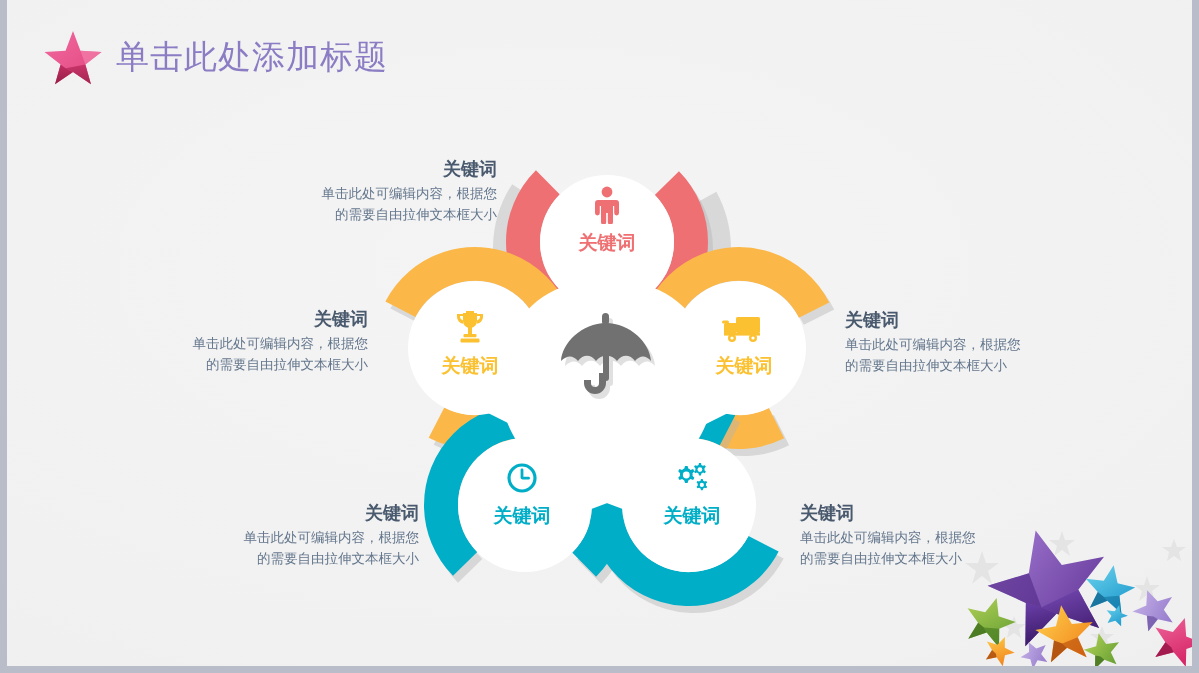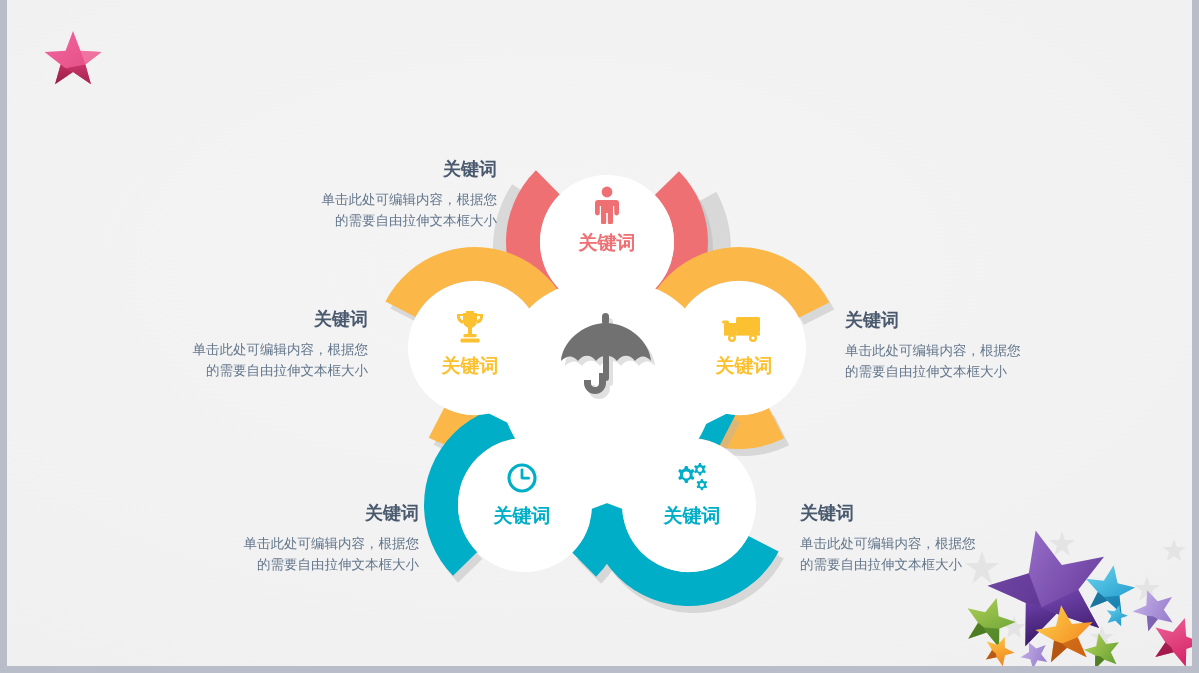--- a/index.html
+++ b/index.html
@@ -89,21 +89,21 @@
     font-size: 18px;
     font-weight: bold;
     color: #4a5a6e;
     line-height: 1.35;
     font-family: "DejaVu Sans", "Liberation Sans", sans-serif;
   }
   .txt p {
     font-size: 13.5px;
     color: #63768c;
     line-height: 1.55;
-    margin-top: 9px;
+    margin-top: 3px;
     font-family: Liberation Sans, sans-serif;
   }
   .ta-r { text-align: right; }
   .ta-l { text-align: left; }
 
   #txt-top    { left: 232px; top: 157px; width: 258px; }
   #txt-left   { left: 103px; top: 307px; width: 258px; }
   #txt-right  { left: 838px; top: 308px; width: 268px; }
   #txt-bleft  { left: 160px; top: 501px; width: 252px; }
   #txt-bright { left: 793px; top: 501px; width: 262px; }
@@ -133,20 +133,21 @@
         <linearGradient id="starB" x1="0" y1="0" x2="0" y2="1">
           <stop offset="0%" stop-color="#c02a5e"></stop>
           <stop offset="100%" stop-color="#8d1a40"></stop>
         </linearGradient>
       </defs>
       <polygon points="50,8 62,40 96,42 70,62 79,94 50,74 21,94 30,62 4,42 38,40" fill="url(#starA)"></polygon>
       <polygon points="50,74 21,94 30,62 38,68" fill="url(#starB)" opacity="0.92"></polygon>
       <polygon points="79,94 50,74 38,68 70,62" fill="url(#starB)" opacity="0.75"></polygon>
       <polygon points="62,40 96,42 70,62" fill="#f58cb3" opacity="0.55"></polygon>
     </svg>
+    <div id="title-text">单击此处添加标题</div>
   </div>
 
   <div id="flower">
 
     <svg id="flower-svg" viewBox="0 0 490 510">
       <defs>
         
       </defs>
 
       <g opacity="0.30" transform="translate(5,7)">

